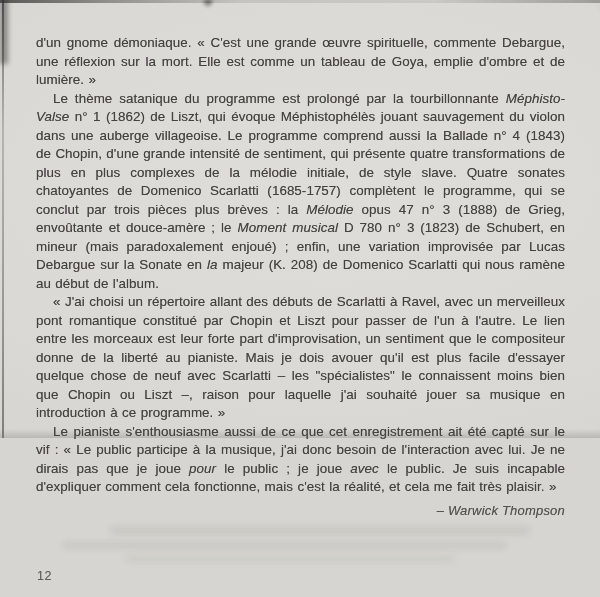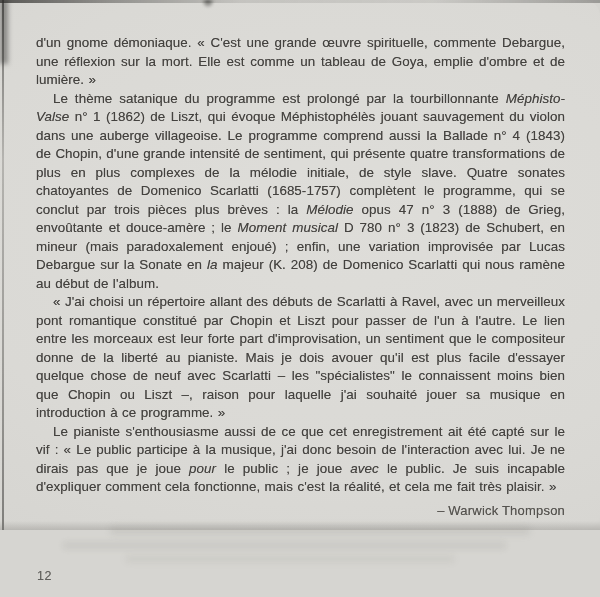--- a/index.html
+++ b/index.html
@@ -2,21 +2,21 @@
 <html><head>
 <meta charset="utf-8">
 <style>
   html,body{margin:0;padding:0;}
   body{
     width:600px;height:597px;overflow:hidden;
     font-family:"Liberation Sans", sans-serif;
     background:#d6d5d1;
   }
   .page{
-    position:relative;width:600px;height:530px;
+    position:relative;width:600px;height:438px;
     background:
       radial-gradient(130% 95% at 56% 42%, #deddd9 0%, #dad9d5 50%, #d2d1cd 100%);
     border-radius: 16px;
   }
   
   .top-edge{
     position:absolute;top:0;left:0;width:100%;height:3px;
     background:linear-gradient(90deg,
       rgba(35,34,32,0.70) 0%, rgba(35,34,32,0.40) 18%,
       rgba(120,119,115,0.22) 40%, rgba(120,119,115,0.16) 72%,
@@ -51,21 +51,21 @@
   .text-column{
     position:absolute;left:36px;top:34px;width:529px;
     font-size:13.4px;line-height:18.5px;color:#44423f;
     text-align:justify;letter-spacing:0.05px;word-spacing:0.6px;
     text-shadow:0 0 0.5px rgba(68,66,63,0.55);
   }
   .para{margin:0;text-indent:17px;}
   .para.no-indent{text-indent:0;}
   .it{font-style:italic;}
   .signature{
-    margin:5px 0 0;text-align:right;
+    margin:5px 0 0;text-align:right;font-style:italic;
     font-size:13px;color:#55534f;text-indent:0;word-spacing:normal;
     letter-spacing:0.2px;
   }
   .page-number{
     position:absolute;left:37px;top:569px;
     font-size:12.5px;color:#605f5c;letter-spacing:0.5px;
     text-shadow:0 0 0.5px rgba(96,95,92,0.5);
   }
 </style>
 </head>

